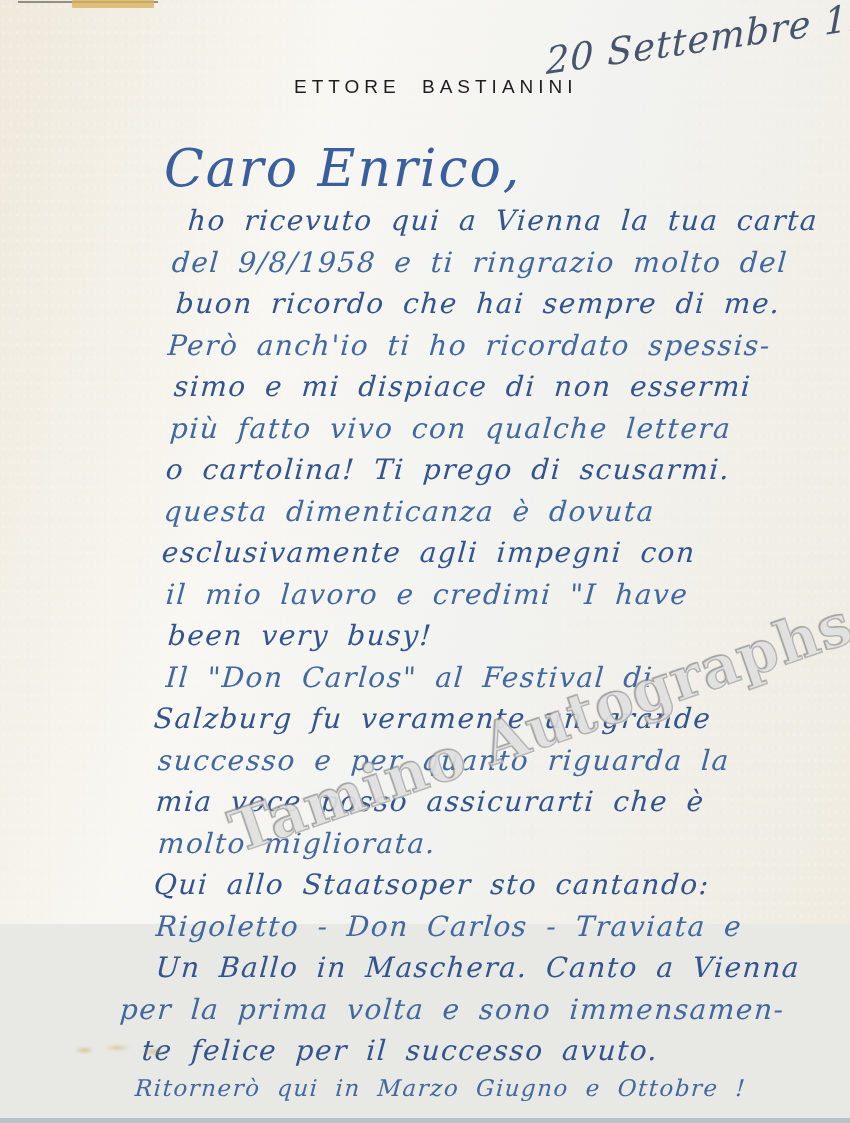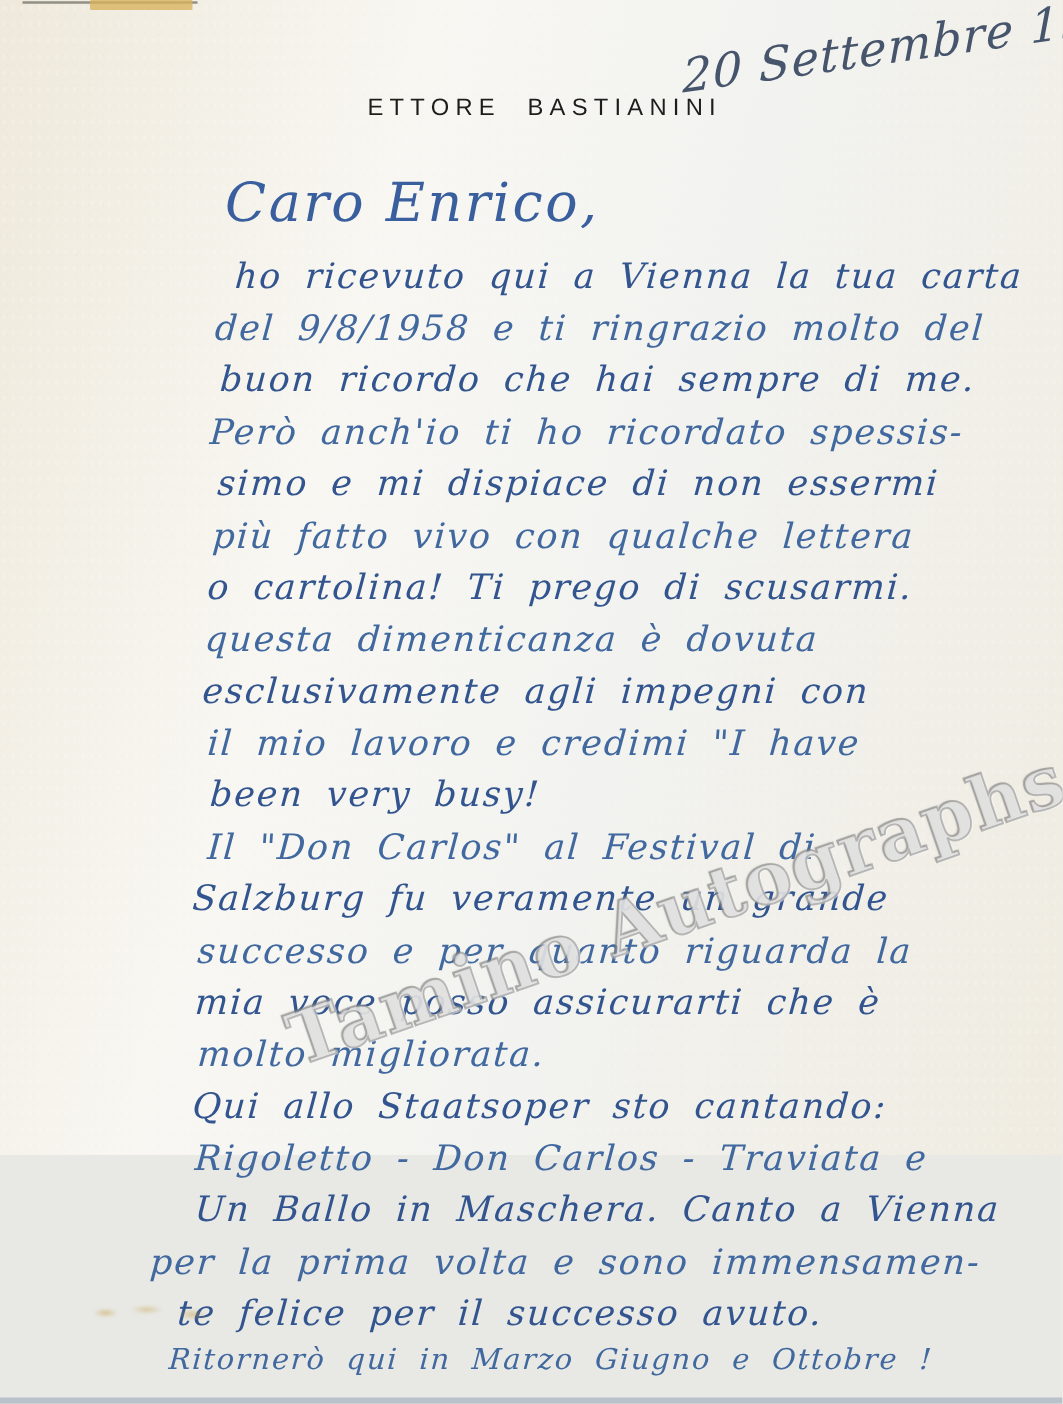--- a/index.html
+++ b/index.html
@@ -39,22 +39,22 @@
   }
   
   .hand{font-family:"DejaVu Serif", serif;font-style:italic;white-space:nowrap;}
   .date{
     position:absolute;left:546px;top:40px;
     font-size:37px;color:#46556c;
     transform:rotate(-8deg) skewX(-8deg);transform-origin:left bottom;
     letter-spacing:1px;
   }
   .salutation{
-    position:absolute;left:180px;top:138px;
-    font-size:43px;color:#3a5f9e;letter-spacing:2px;text-align:center;
+    position:absolute;left:164px;top:138px;
+    font-size:52px;color:#3a5f9e;letter-spacing:2px;text-align:center;
   }
   .body-lines{position:absolute;left:148px;top:200px;}
   .line{
     font-size:28px;line-height:41.5px;height:41.5px;
     color:#33558f;letter-spacing:1.5px;word-spacing:8px;
     transform:skewX(-4deg);
   }
   .line:nth-child(2n){color:#41699f;}
   .line:nth-child(1){margin-left:40px;}
   .line:nth-child(2){margin-left:24px;}

